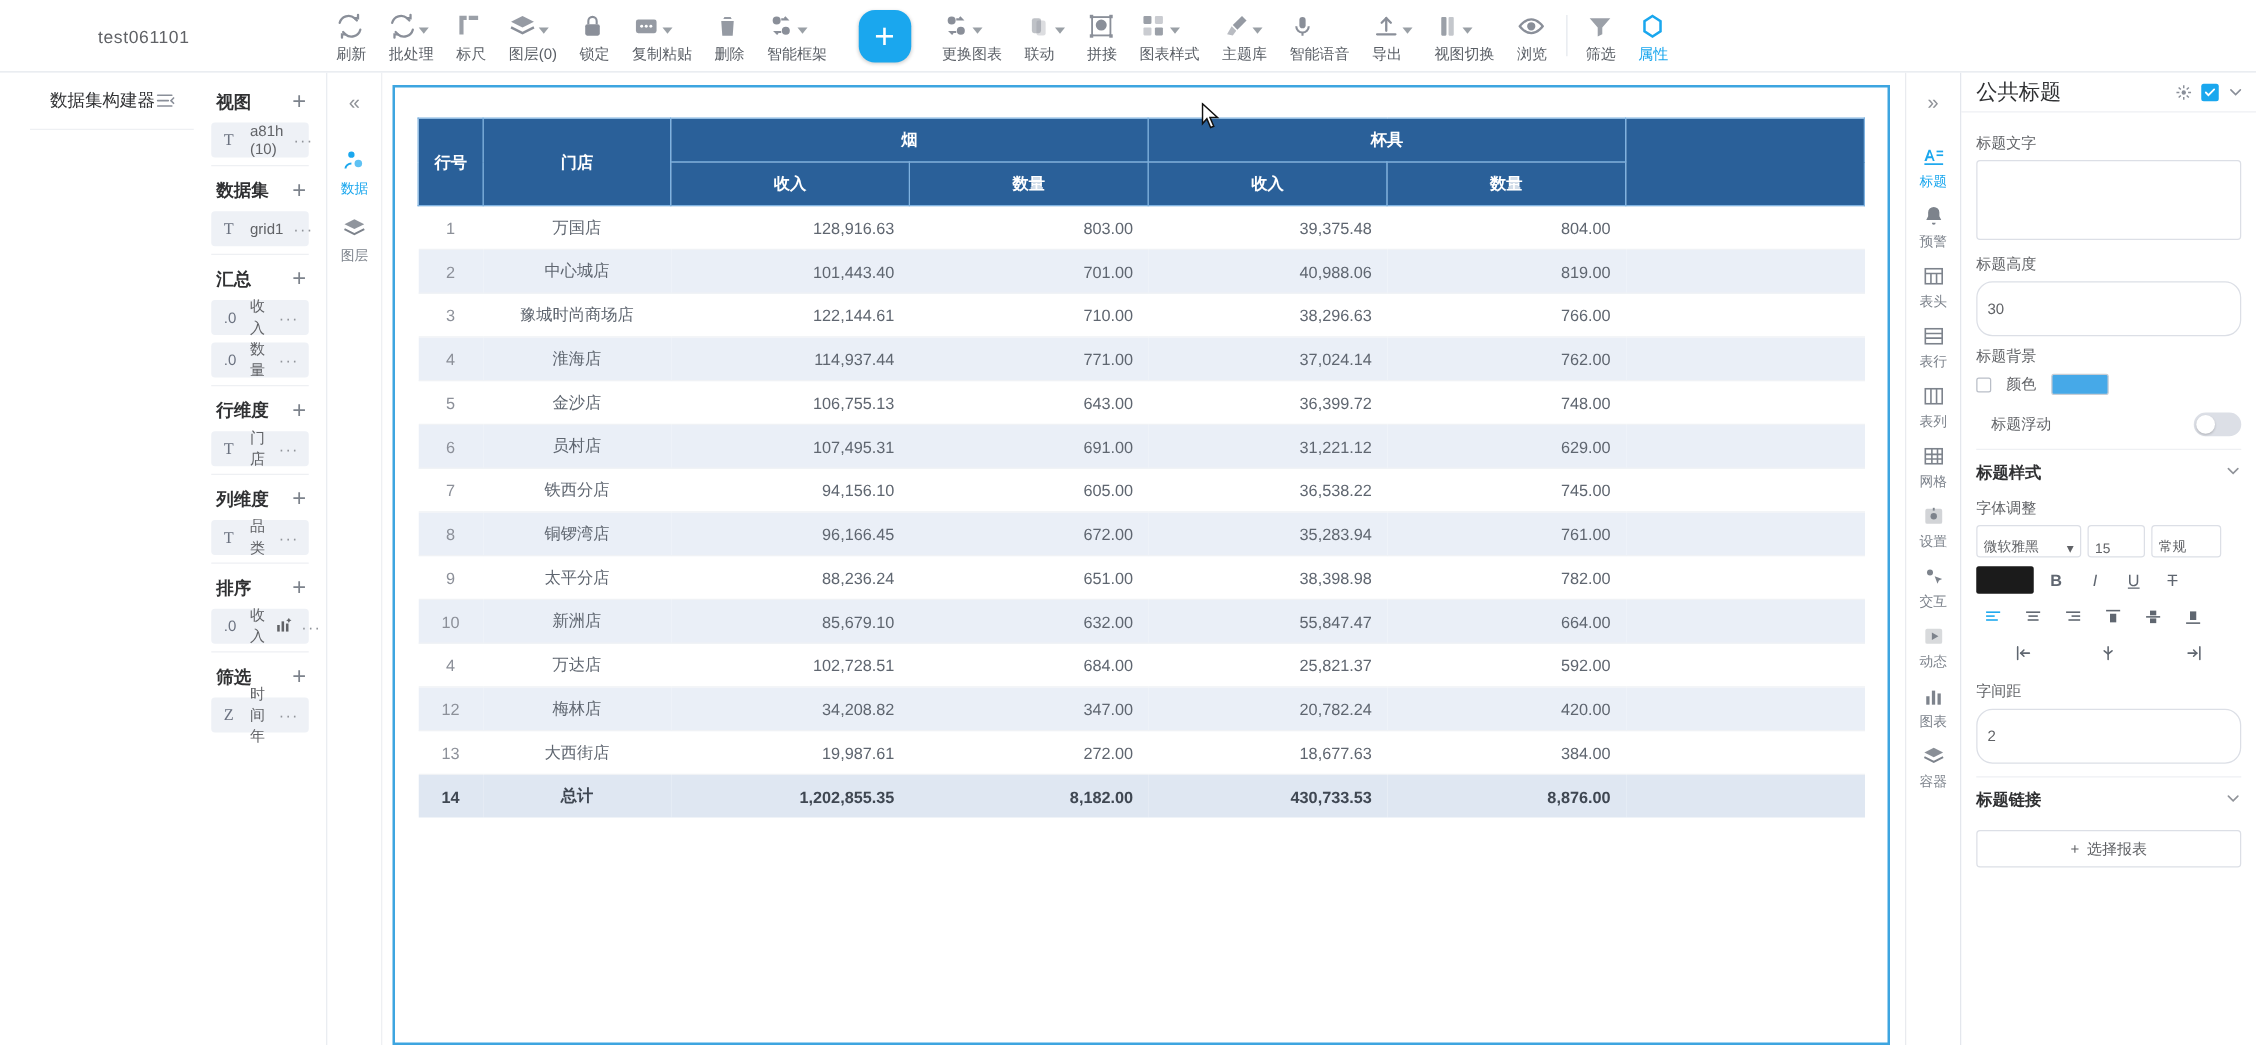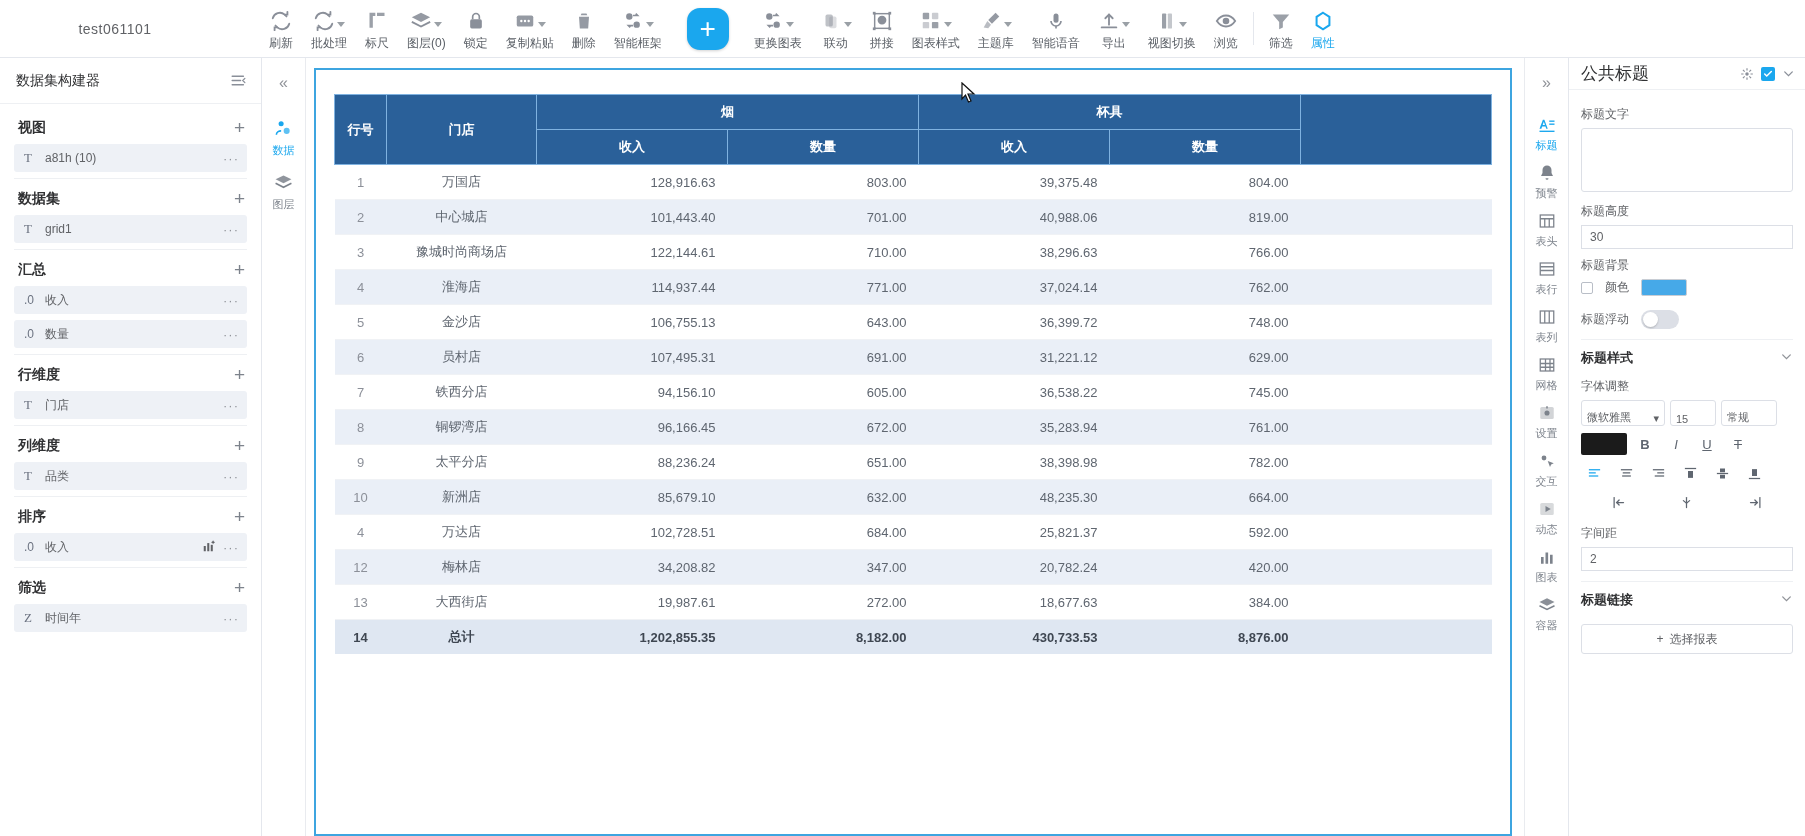--- a/index.html
+++ b/index.html
@@ -15,21 +15,21 @@
     height: 58px; min-height: 58px; display: flex; align-items: stretch;
     background: #fff; border-bottom: 1px solid #e4e7ed; position: relative;
   }
   .doc-title {
     width: 230px; display: flex; align-items: center; justify-content: center;
     font-size: 14px; color: #606266; letter-spacing: .5px;
   }
   .tb-spacer { flex: 0 0 30px; }
   .tb-items { display: flex; align-items: stretch; flex: 1; }
   .tb-item {
-    display: flex; flex-direction: column; align-items: center; justify-content: center;
+    display: flex; flex-direction: column; align-items: flex-start; justify-content: center;
     padding: 3px 9px 2px; cursor: pointer; position: relative; min-width: 40px;
   }
   .tb-ico {
     height: 26px; display: flex; align-items: flex-end; justify-content: center;
     gap: 2px; color: #8a8f99;
   }
   .tb-ico svg { display: block; }
   .tb-lab { font-size: 12px; color: #5a5f66; margin-top: 3px; white-space: nowrap; }
   .caret { width: 0; height: 0; border-left: 4px solid transparent; border-right: 4px solid transparent;
            border-top: 5px solid #9aa0a6; margin-bottom: 5px; }
@@ -43,21 +43,21 @@
     box-shadow: 0 1px 3px rgba(0,0,0,.18);
   }
   .tb-sep { width: 1px; background: #e4e7ed; margin: 12px 6px; }
   .tb-item.active .tb-lab { color: #1aa7ee; }
   .tb-item.active .tb-ico { color: #1aa7ee; }
 
   
   .body { flex: 1; display: flex; min-height: 0; }
 
   
-  .left { width: 262px; min-width: 262px; border-right: 1px solid #e4e7ed; display: flex; flex-direction: column; background: #fff; }
+  .left { width: 262px; min-width: 262px; border-right: 1px solid #e4e7ed; display: flex; background: #fff; padding-left: 24px; }
   .left-head {
     height: 46px; display: flex; align-items: center; justify-content: space-between;
     padding: 0 14px 0 16px; border-bottom: 1px solid #eef0f3;
   }
   .left-head-title { font-size: 14px; color: #303133; font-weight: 400; }
   .left-scroll { flex: 1; overflow: hidden; padding-top: 4px; }
   .sec { padding: 0 14px; }
   .sec-head {
     display: flex; align-items: center; justify-content: space-between;
     padding: 10px 2px 7px 4px;
@@ -138,21 +138,21 @@
   .chk-blue { width: 14px; height: 14px; background: #1aa7ee; border-radius: 2px; display: flex; align-items: center; justify-content: center; }
   .chk-blue svg { display: block; }
   .props-body { flex: 1; overflow: hidden; padding: 8px 12px 0; }
   .p-label { font-size: 12px; color: #606266; margin: 8px 0 5px; }
   .p-textarea {
     width: 100%; height: 64px; border: 1px solid #dcdfe6; border-radius: 3px;
     background: #fff; font-size: 12px; padding: 5px 7px; resize: none; color: #303133;
     font-family: "Liberation Sans", sans-serif;
   }
   .p-input {
-    width: 100%; height: 24px; border: 1px solid #dcdfe6; border-radius: 0;
+    width: 100%; height: 44px; border: 1px solid #dcdfe6; border-radius: 13px;
     background: #fff; font-size: 12px; padding: 0 8px; color: #606266;
     font-family: "Liberation Sans", sans-serif;
   }
   .p-row { display: flex; align-items: center; gap: 12px; margin-top: 4px; }
   .chk-empty { width: 12px; height: 12px; border: 1px solid #b9bec7; border-radius: 2px; background: #fff; }
   .chk-lab { font-size: 12px; color: #606266; }
   .color-swatch { width: 46px; height: 17px; background: #46a9e8; border: 1px solid #c8cdd4; border-radius: 2px; }
   .switch { width: 38px; height: 19px; border-radius: 10px; background: #dcdfe6; position: relative; cursor: pointer; }
   .switch .knob { position: absolute; top: 2px; left: 2px; width: 15px; height: 15px; border-radius: 50%; background: #fff; box-shadow: 0 1px 2px rgba(0,0,0,.2); }
   .p-sec-head {
@@ -662,21 +662,21 @@
                 <td class="c-num">651.00</td>
                 <td class="c-num">38,398.98</td>
                 <td class="c-num">782.00</td>
                 <td class="c-pad"></td>
               </tr>
               <tr>
                 <td class="c-no">10</td>
                 <td class="c-store">新洲店</td>
                 <td class="c-num">85,679.10</td>
                 <td class="c-num">632.00</td>
-                <td class="c-num">48,235.30</td>
+                <td class="c-num">55,847.47</td>
                 <td class="c-num">664.00</td>
                 <td class="c-pad"></td>
               </tr>
               <tr>
                 <td class="c-no">4</td>
                 <td class="c-store">万达店</td>
                 <td class="c-num">102,728.51</td>
                 <td class="c-num">684.00</td>
                 <td class="c-num">25,821.37</td>
                 <td class="c-num">592.00</td>
@@ -855,21 +855,21 @@
         <div class="p-label">标题高度</div>
         <input class="p-input" value="30" style="">
 
         <div class="p-label">标题背景</div>
         <div class="p-row">
           <span class="chk-empty"></span>
           <span class="chk-lab">颜色</span>
           <span class="color-swatch"></span>
         </div>
 
-        <div class="p-row" style="margin-top:14px;">
+        <div class="p-row" style="justify-content:space-between; margin-top:14px;margin-left:12px;">
           <span class="p-label" style="margin:0;">标题浮动</span>
           <span class="switch">
               <span class="knob"></span>
             </span>
         </div>
 
         <div class="p-sec-head">
           <span class="p-sec-title">标题样式</span>
           <span class="chev">
             <svg width="13" height="13" viewBox="0 0 24 24" fill="none" stroke="currentColor" stroke-width="2.4" stroke-linecap="round">

